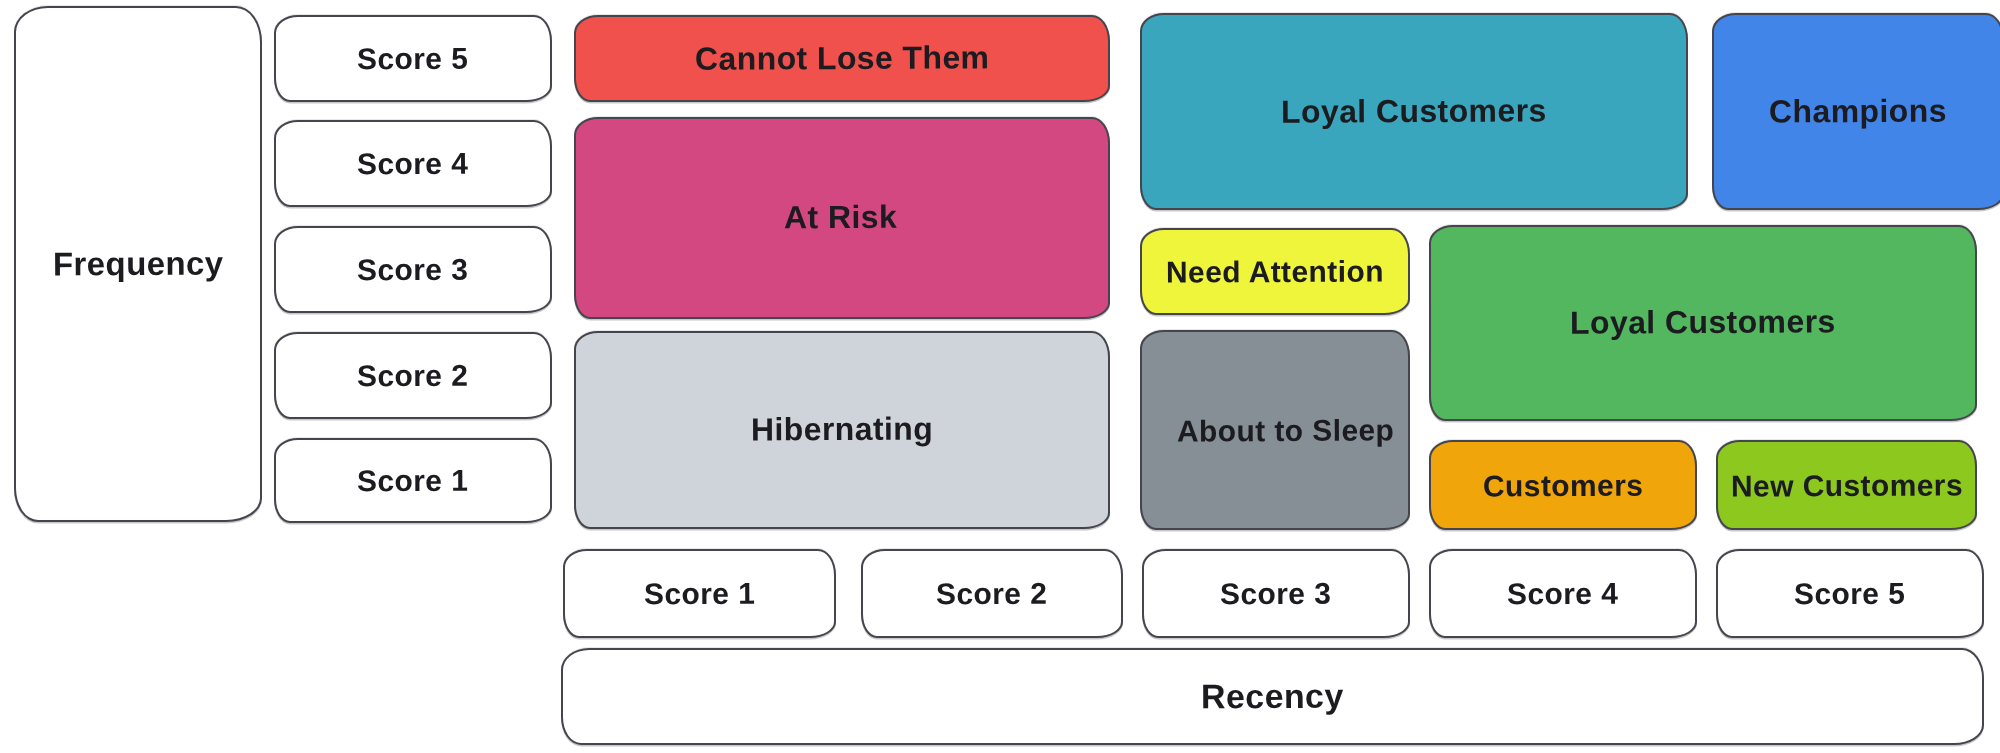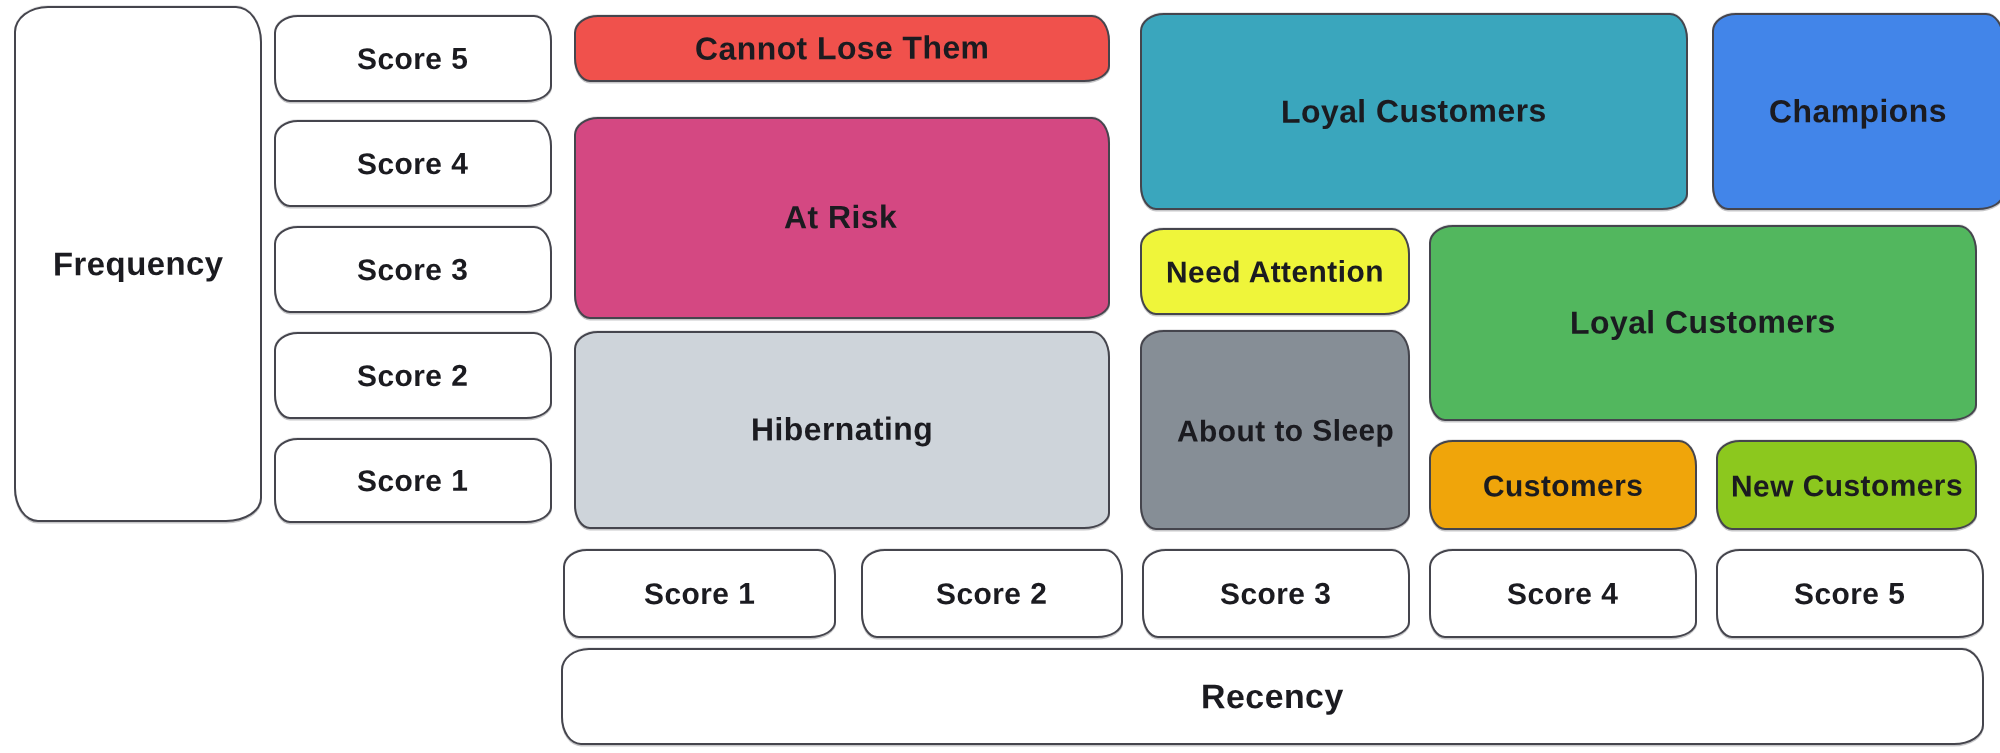--- a/index.html
+++ b/index.html
@@ -29,21 +29,21 @@
   
   .freq    {left:14px;  top:6px;   width:248px; height:516px; font-size:33px; border-radius:34px 26px 36px 24px / 26px 36px 24px 34px;}
   .fs5{left:274px; top:15px;  width:278px; height:87px; font-size:30px;}
   .fs4{left:274px; top:120px; width:278px; height:87px; font-size:30px;}
   .fs3{left:274px; top:226px; width:278px; height:87px; font-size:30px;}
   .fs2{left:274px; top:332px; width:278px; height:87px; font-size:30px;}
   .fs1{left:274px; top:438px; width:278px; height:85px; font-size:30px;}
 
   
   .seg{font-size:32px;}
-  .cannot-lose   {left:574px;  top:15px;  width:536px; height:67px;}
+  .cannot-lose   {left:574px;  top:15px;  width:536px; height:87px;}
   .at-risk       {left:574px;  top:117px; width:536px; height:202px;padding-left:8px;}
   .hibernating   {left:574px;  top:331px; width:536px; height:198px;}
   .loyal-top     {left:1140px; top:13px;  width:548px; height:197px;}
   .champions     {left:1712px; top:13px;  width:292px; height:197px;}
   .need-attention{left:1140px; top:228px; width:270px; height:87px; font-size:30px;}
   .loyal-mid     {left:1429px; top:225px; width:548px; height:196px;}
   .about-to-sleep{left:1140px; top:330px; width:270px; height:200px; font-size:30px;padding-left:32px;}
   .promising     {left:1429px; top:440px; width:268px; height:90px; font-size:30px;}
   .new-customers {left:1716px; top:440px; width:261px; height:90px; font-size:30px;}
 

